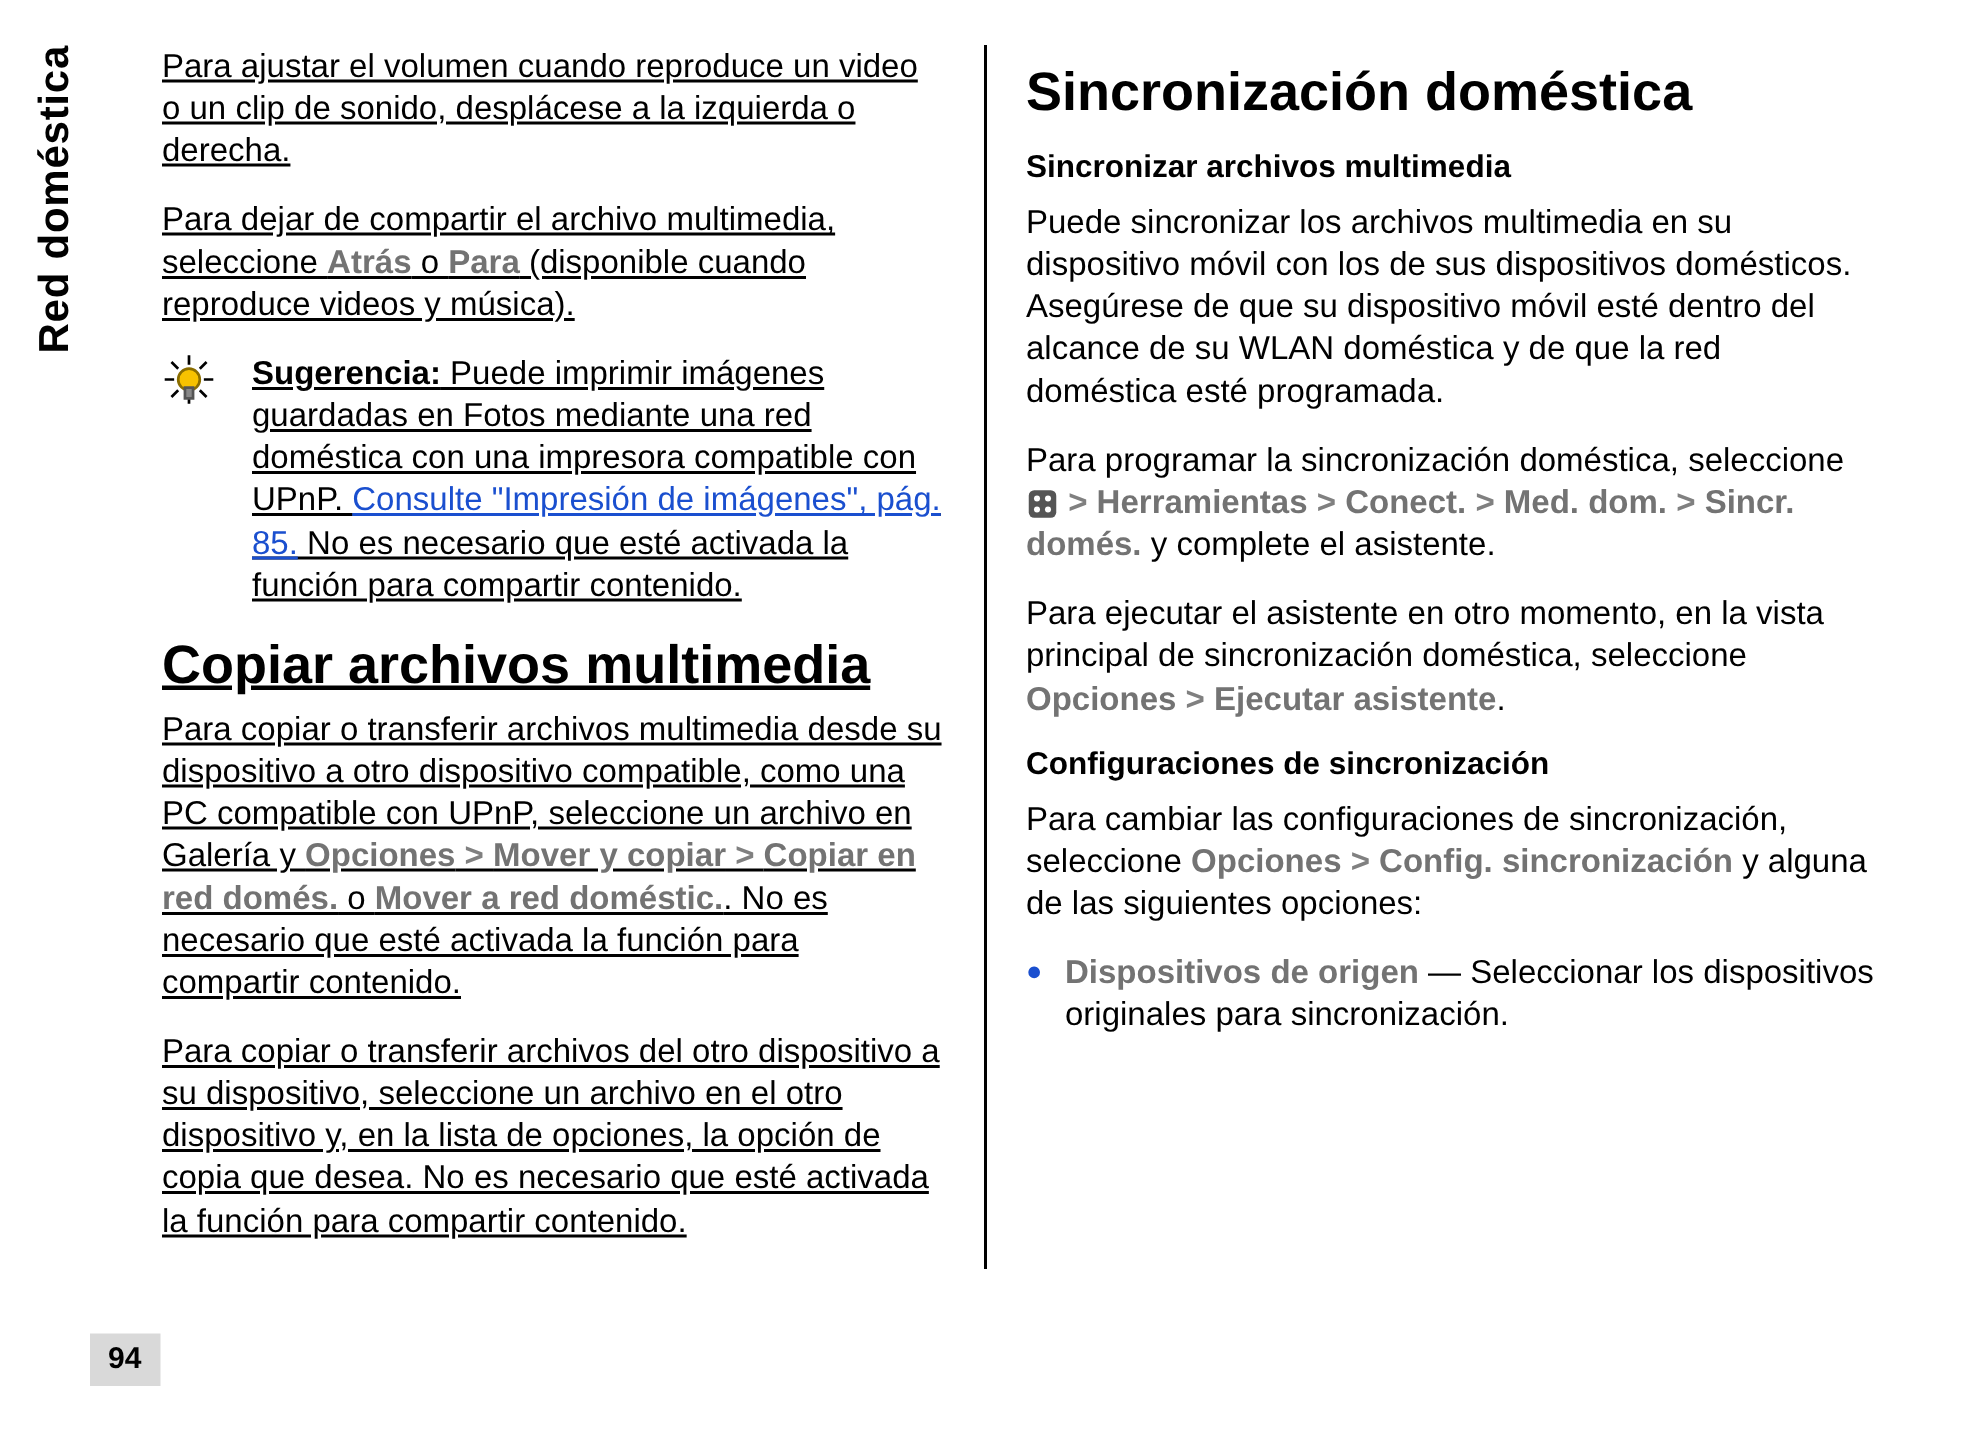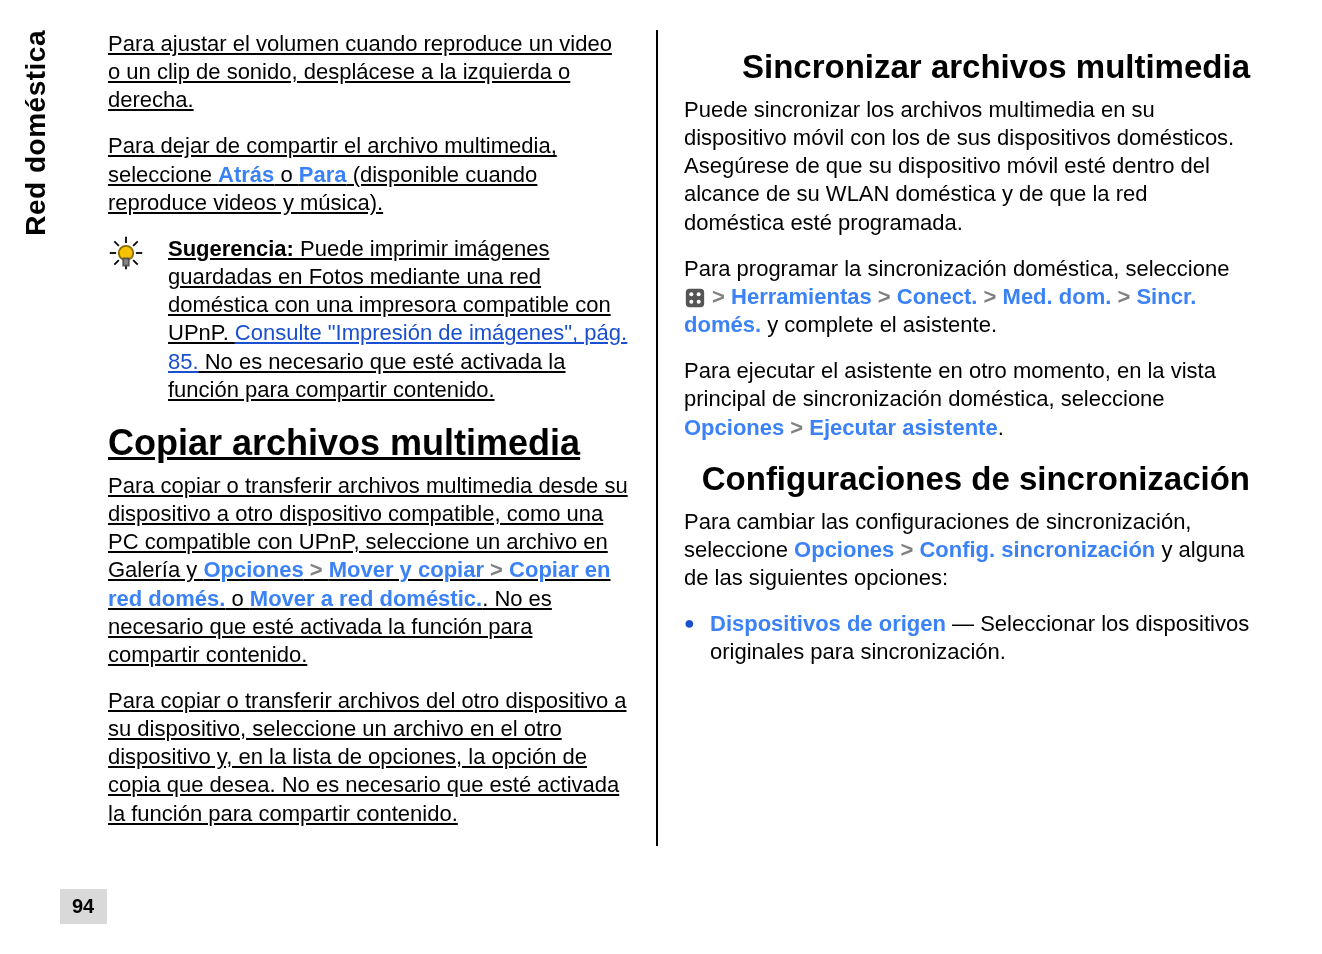--- a/index.html
+++ b/index.html
@@ -39,22 +39,22 @@
     gap: 0;
   }
   .col {
     width: 560px;
     padding: 0 18px 0 18px;
   }
   .col-left { border-right: 2px solid #000; padding-left: 10px; padding-right: 26px; text-decoration: underline; }
   .col-right { padding-left: 26px; width: 610px; }
   p { font-size: 22px; line-height: 1.28; margin-bottom: 18px; }
   .h1 { font-size: 36px; font-weight: bold; margin-bottom: 8px; margin-top: 10px; }
-  .h2 { font-size: 33px; font-weight: bold; margin-bottom: 10px; margin-top: 18px; text-align: right; }
-  .bold-ui { font-weight: bold; color: #3b82f6; }
+  .h2 { font-size: 21px; font-weight: bold; margin-bottom: 10px; margin-top: 18px; }
+  .bold-ui { font-weight: bold; color: #737373; }
   .bold { font-weight: bold; }
   .link { color: #1a4fcf; text-decoration: underline; }
   .sep { color: #808080; font-weight: bold; }
   .tip-row { display: flex; gap: 24px; margin-bottom: 18px; }
   .tip-icon { flex: 0 0 36px; }
   .tip-icon svg { width: 36px; height: 36px; }
   .tip-body { font-size: 22px; line-height: 1.28; }
   .menu-icon { display: inline-block; vertical-align: middle; width: 22px; height: 22px; }
   .menu-icon svg { width: 22px; height: 22px; }
   ul.bullets { list-style: none; padding-left: 0; }
@@ -104,20 +104,21 @@
     <div class="h1">Copiar archivos multimedia</div>
 
     <p>
       <span>Para copiar o transferir archivos multimedia desde su dispositivo a otro dispositivo compatible, como una PC compatible con UPnP, seleccione un archivo en Galería y </span><span class="bold-ui">Opciones</span><span class="sep"> &gt; </span><span class="bold-ui">Mover y copiar</span><span class="sep"> &gt; </span><span class="bold-ui">Copiar en red domés.</span><span> o </span><span class="bold-ui">Mover a red doméstic.</span><span>. No es necesario que esté activada la función para compartir contenido.</span>
     </p>
 
     <p>Para copiar o transferir archivos del otro dispositivo a su dispositivo, seleccione un archivo en el otro dispositivo y, en la lista de opciones, la opción de copia que desea. No es necesario que esté activada la función para compartir contenido.</p>
   </div>
 
   <div class="col col-right">
+    <div class="h1">Sincronización doméstica</div>
     <div class="h2">Sincronizar archivos multimedia</div>
 
     <p>Puede sincronizar los archivos multimedia en su dispositivo móvil con los de sus dispositivos domésticos. Asegúrese de que su dispositivo móvil esté dentro del alcance de su WLAN doméstica y de que la red doméstica esté programada.</p>
 
     <p>
       <span>Para programar la sincronización doméstica, seleccione </span><span class="menu-icon"><svg viewBox="0 0 24 24">
             <rect x="2" y="2" width="20" height="20" rx="4" fill="#555"></rect>
             <circle cx="8" cy="8" r="2.2" fill="#fff"></circle>
             <circle cx="16" cy="8" r="2.2" fill="#fff"></circle>
             <circle cx="8" cy="16" r="2.2" fill="#fff"></circle>

